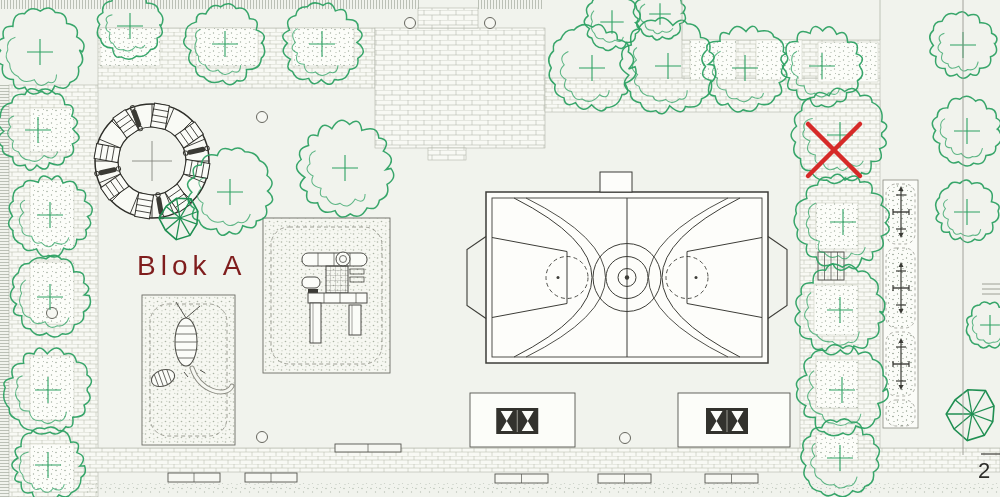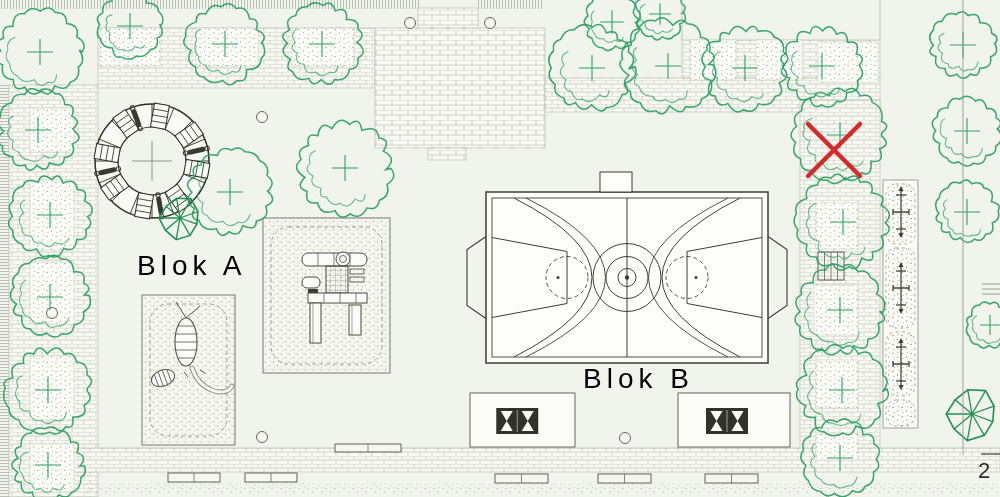--- a/index.html
+++ b/index.html
@@ -1,19 +1,19 @@
 <!DOCTYPE html>
 <html><head>
 <meta charset="utf-8">
 <style>
   html,body{margin:0;padding:0;}
   body{font-family:"Liberation Sans",sans-serif;}
   .stage{position:relative;width:1000px;height:497px;overflow:hidden;background:#f1f3ed;}
   .stage svg{position:absolute;left:0;top:0;}
-  .plan-label{position:absolute;color:#000000;font-size:28px;letter-spacing:5px;white-space:nowrap;}
+  .plan-label{position:absolute;color:#7f1d1d;font-size:28px;letter-spacing:5px;white-space:nowrap;}
   #label-blok-a{left:137px;top:250px;}
   #label-blok-b{left:583px;top:363px;}
   .sheet-number{position:absolute;left:978px;top:458px;font-size:22px;color:#2c2c28;}
 </style>
 </head>
 <body>
 
 <div class="stage" style="background: rgb(241, 243, 237);">
   <svg id="plan-svg" width="1000" height="497" viewBox="0 0 1000 497">
     <defs>
@@ -436,15 +436,14 @@
         <line x1="963" y1="0" x2="963" y2="455" stroke="#9a9a92" stroke-width="0.9"></line>
         <line x1="981" y1="454" x2="1000" y2="454" stroke="#4b4b46" stroke-width="1.3"></line>
         <line x1="982" y1="284" x2="1000" y2="284" stroke="#8a8a80" stroke-width="0.8"></line>
         <line x1="982" y1="289" x2="1000" y2="289" stroke="#8a8a80" stroke-width="0.8"></line>
         <line x1="982" y1="294" x2="1000" y2="294" stroke="#8a8a80" stroke-width="0.8"></line>
         <line x1="682" y1="0" x2="682" y2="40" stroke="#b3b6aa" stroke-width="0.8"></line>
         <line x1="880" y1="0" x2="880" y2="40" stroke="#b3b6aa" stroke-width="0.8"></line>
       </g>
   </svg>
   <div class="plan-label" id="label-blok-a">Blok A</div>
-  <div class="plan-label" id="label-blok-b">Blok B</div>
   <div class="sheet-number">2</div>
 </div>
 
 </body></html>

